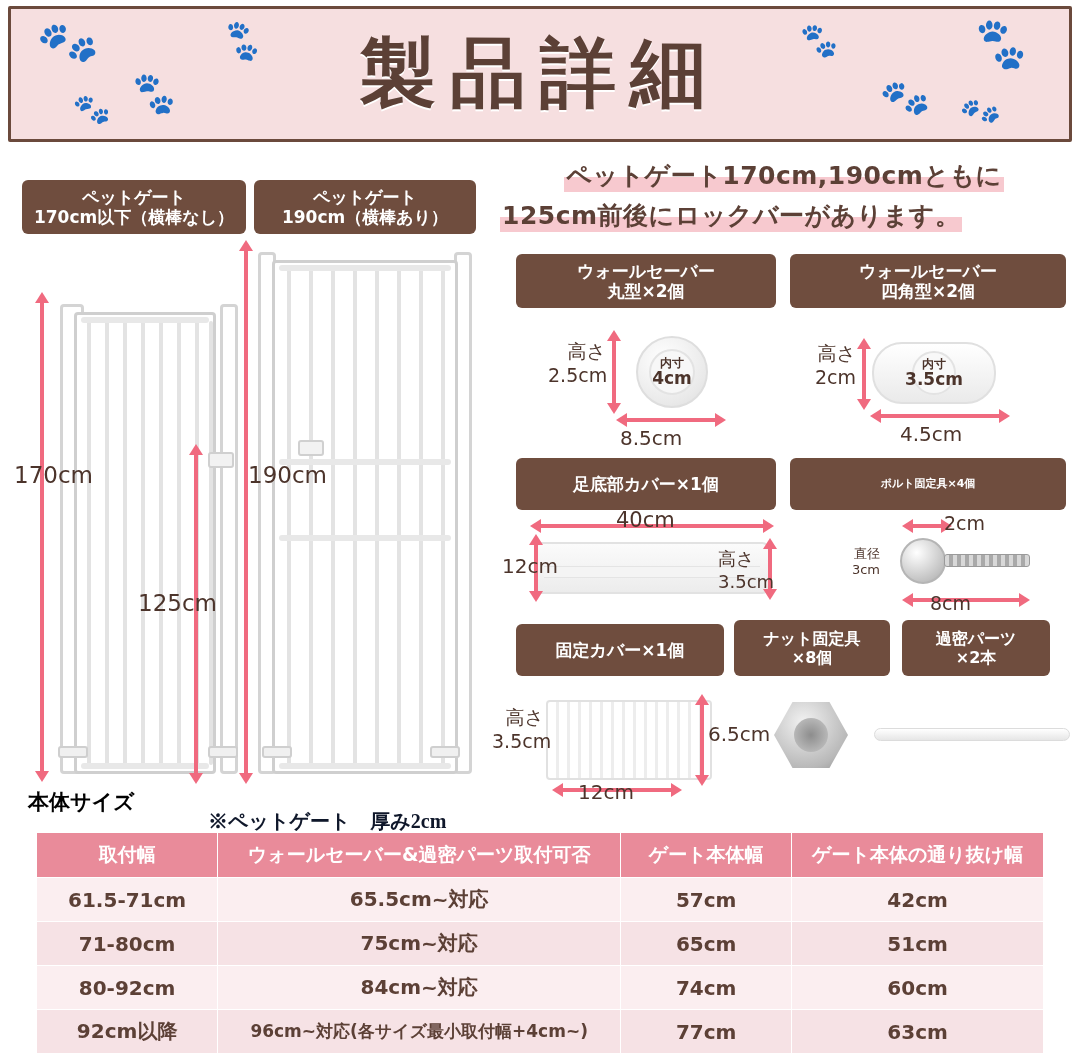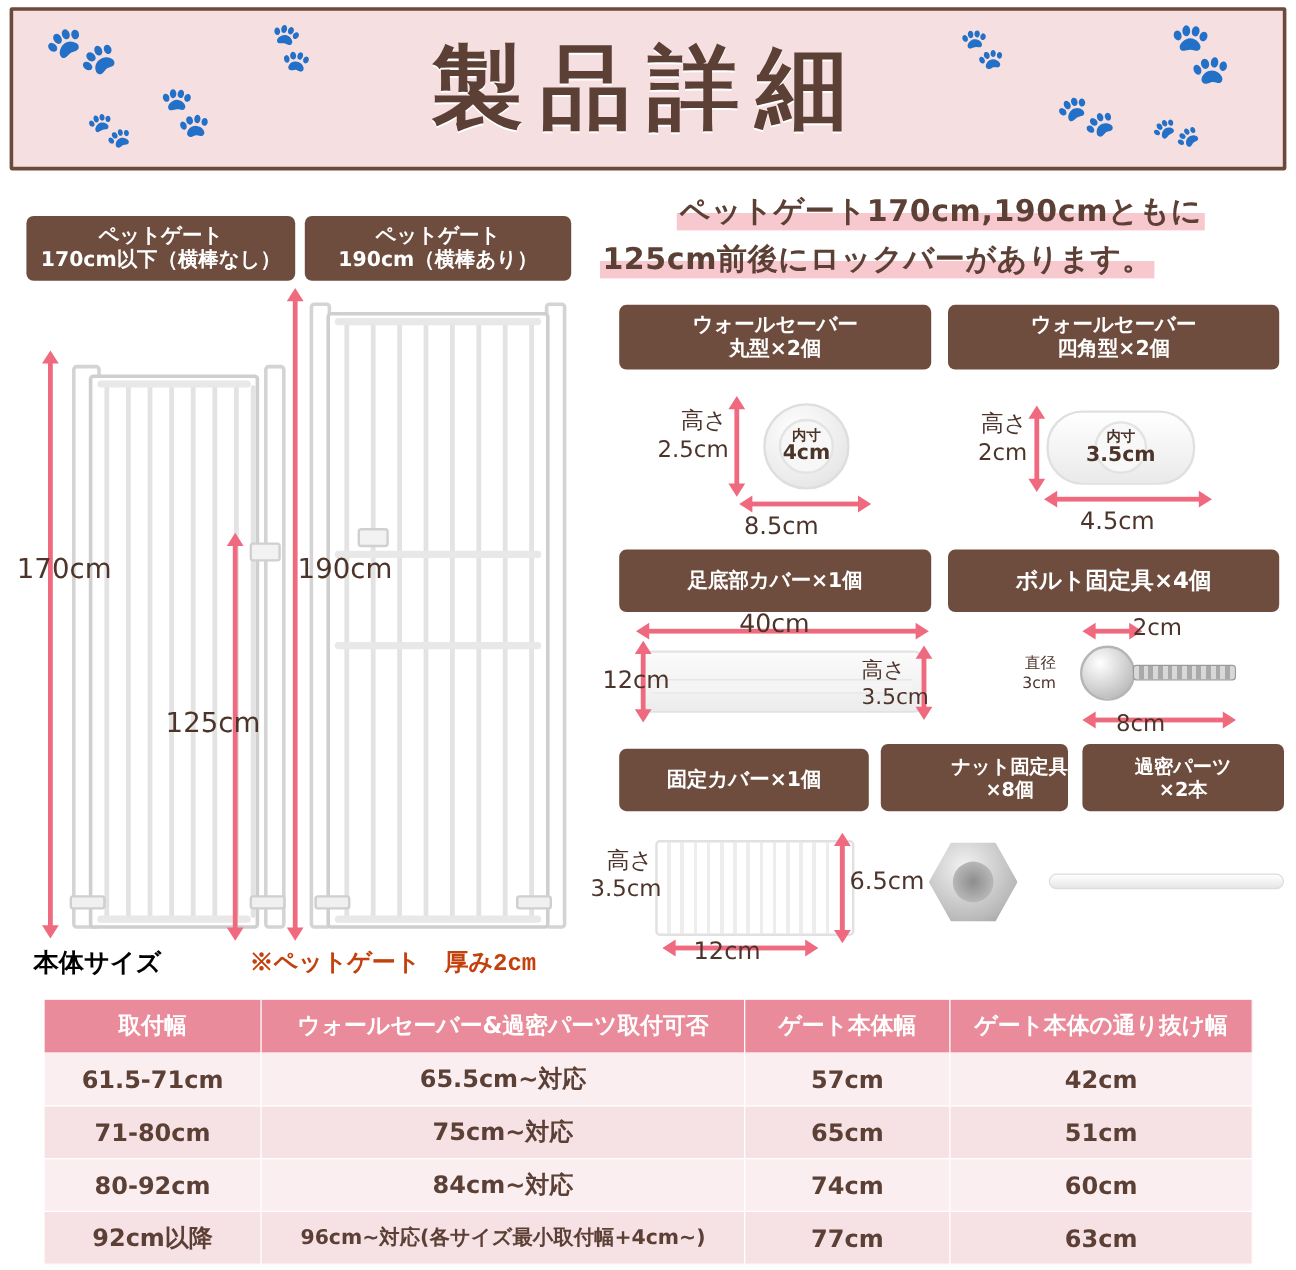--- a/index.html
+++ b/index.html
@@ -104,21 +104,21 @@
   }
   .harrow:before { left:-10px; border-right:11px solid #f06a7f; }
   .harrow:after { right:-10px; border-left:11px solid #f06a7f; }
 
   .dim {
     position:absolute; font-weight:400; color:#4c342b;
     font-family:"DejaVu Sans", sans-serif;
   }
 
   .note-pink { position:absolute; color:#000000; font-weight:700; font-family:"DejaVu Sans", sans-serif;}
-  .note-brown { position:absolute; color:#c2410c; font-weight:700; font-family:Liberation Mono, monospace;}
+  .note-brown { position:absolute; color:#0f172a; font-weight:700; font-family:Liberation Serif, serif;margin-top:20px;}
 
   
   .banner {
     position:absolute; left:500px; top:158px; width:568px; height:86px;
   }
   .banner .line {
     position:absolute; left:0; width:100%; height:34px;
     font-size:25px; font-weight:700; color:#5c4036;
     font-family:"DejaVu Sans", sans-serif;
     display:flex; align-items:center;
@@ -128,24 +128,24 @@
     background:linear-gradient(to bottom, transparent 56%, #f7c9cf 56%, #f7c9cf 100%);
     padding:0 2px;
   }
   .banner .l1 { top:0; justify-content:center;}
   .banner .l2 { top:40px; justify-content:flex-start;}
 
   
   .lbl-ws-round { left:516px; top:254px; width:260px; height:54px; font-size:17px;}
   .lbl-ws-square{ left:790px; top:254px; width:276px; height:54px; font-size:17px;}
   .lbl-footcover{ left:516px; top:458px; width:260px; height:52px; font-size:17px;}
-  .lbl-bolt     { left:790px; top:458px; width:276px; height:52px; font-size:19px;}
+  .lbl-bolt     { left:790px; top:458px; width:276px; height:52px; font-size:11px;}
   .lbl-fixcover { left:516px; top:624px; width:208px; height:52px; font-size:17px;}
-  .lbl-nut      { left:734px; top:620px; width:156px; height:56px; font-size:16px;justify-content:flex-end;}
-  .lbl-dense    { left:902px; top:620px; width:168px; height:56px; font-size:16px;}
+  .lbl-nut      { left:734px; top:620px; width:156px; height:56px; font-size:16px;}
+  .lbl-dense    { left:902px; top:620px; width:148px; height:56px; font-size:16px;}
 
   
   .part { position:absolute; }
   .disc-round {
     width:72px; height:72px; border-radius:50%;
     background:radial-gradient(circle at 38% 32%, #ffffff, #e9e9e9 70%, #dcdcdc 100%);
     border:2px solid #dedede;
   }
   .disc-round .inner {
     position:absolute; left:50%; top:50%; transform:translate(-50%,-50%);

